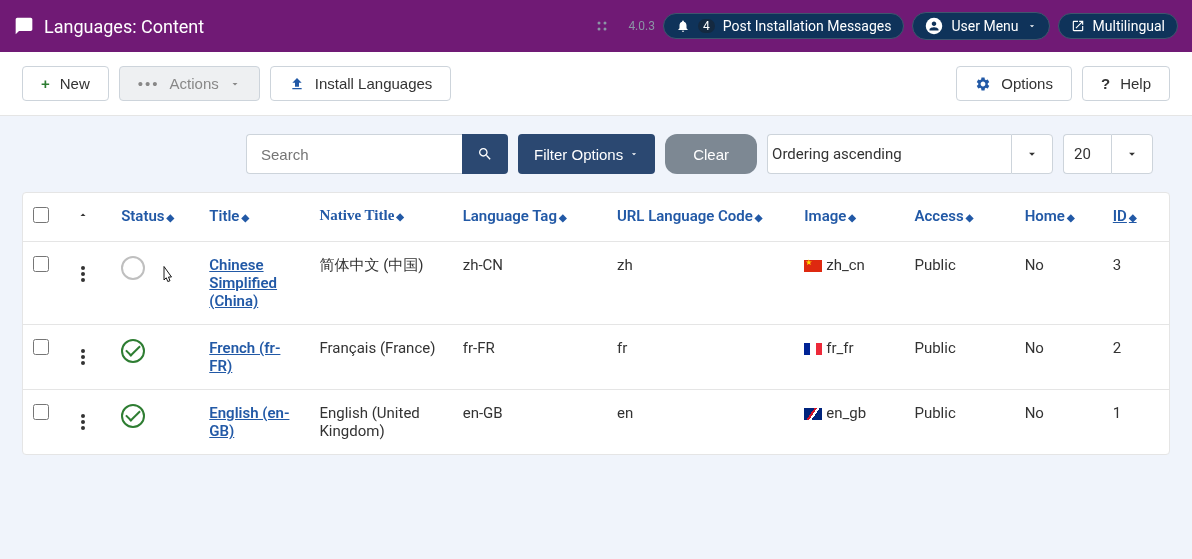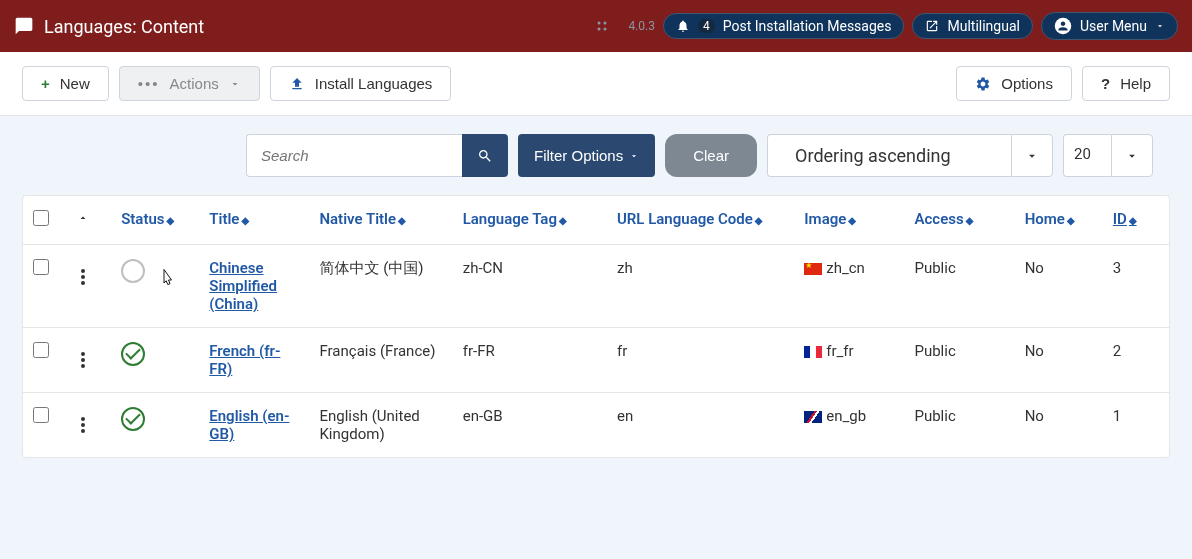--- a/index.html
+++ b/index.html
@@ -1,39 +1,39 @@
 <!DOCTYPE html>
 <html><head>
 <meta charset="utf-8">
 <style>
 * { box-sizing: border-box; margin: 0; padding: 0; }
 body { font-family: -apple-system, BlinkMacSystemFont, "Segoe UI", Roboto, Arial, sans-serif; background: #f0f4fb; color: #333; font-size: 14px; }
 
-.topbar { background: #7f1d1d; color: #fff; height: 52px; display: flex; align-items: center; padding: 0 14px; }
+.topbar { background: #701a75; color: #fff; height: 52px; display: flex; align-items: center; padding: 0 14px; }
 .topbar-title { display: flex; align-items: center; gap: 10px; font-size: 18px; }
 .topbar-spacer { flex: 1; }
 .topbar-items { display: flex; align-items: center; gap: 8px; }
 .version-pill { color: #8b95a5; font-size: 12px; display: flex; align-items: center; gap: 20px; }
 .pill { background: #0f335a; border: 1px solid #3f566e; border-radius: 20px; padding: 4px 12px; display: flex; align-items: center; gap: 8px; color: #fff; font-size: 14px; cursor: pointer; }
 .pill .badge { background: #142940; border-radius: 10px; padding: 0 5px; font-size: 12px; }
 
 .toolbar { background: #fff; border-bottom: 1px solid #e5e5e5; padding: 14px 22px; display: flex; gap: 10px; align-items: center; }
 .btn { background: #fff; border: 1px solid #cdd4db; border-radius: 4px; padding: 8px 18px; font-size: 15px; display: inline-flex; align-items: center; gap: 10px; cursor: pointer; color: #333; }
 .btn-disabled { background: #eef0f2; color: #888; }
 .toolbar-spacer { flex: 1; }
 
 .content { padding: 18px 22px 22px; }
 .filterbar { display: flex; gap: 10px; justify-content: flex-start; padding-left: 224px; }
 .search-wrap { display: flex; }
-.search-input { width: 216px; border: 1px solid #cdd4db; border-right: none; border-radius: 4px 0 0 4px; padding: 10px 14px; font-size: 15px; font-style: italic; }
+.search-input { width: 216px; border: 1px solid #cdd4db; border-right: none; border-radius: 4px 0 0 4px; padding: 10px 14px; font-size: 15px; }
 .search-btn { background: #2b4871; color: #fff; border: none; border-radius: 0 4px 4px 0; width: 46px; cursor: pointer; display: flex; align-items: center; justify-content: center; }
 .filter-opts { background: #2b4871; color: #fff; border: none; border-radius: 4px; padding: 10px 16px; font-size: 15px; cursor: pointer; display: flex; align-items: center; gap: 6px; }
 .clear-btn { background: #7d8893; color: #fff; border: none; border-radius: 12px; padding: 10px 28px; font-size: 15px; cursor: pointer; }
 .order-wrap { display: flex; }
-.order-select { width: 244px; border: 1px solid #cdd4db; border-right: none; border-radius: 4px 0 0 4px; padding: 10px 27px; font-size: 18px; background: #fff; }
+.order-select { width: 244px; border: 1px solid #cdd4db; border-right: none; border-radius: 4px 0 0 4px; padding: 10px 4px; font-size: 15px; background: #fff; }
 .order-caret { width: 42px; border: 1px solid #cdd4db; border-radius: 0 4px 4px 0; display: flex; align-items: center; justify-content: center; background: #fff; cursor: pointer; }
 .limit-select { width: 48px; border: 1px solid #cdd4db; border-right: none; border-radius: 4px 0 0 4px; padding: 10px 10px; font-size: 15px; background: #fff; }
 
 .table-card { background: #fff; border: 1px solid #e5e5e5; border-radius: 4px; margin-top: 18px; }
 .lang-table { width: 100%; border-collapse: collapse; }
 .lang-table th, .lang-table td { padding: 14px 10px; text-align: left; vertical-align: top; font-size: 15px; }
 .lang-table thead th { color: #2259a6; font-weight: 600; border-bottom: 1px solid #e5e5e5; cursor: pointer; }
 .lang-table thead th.plain { color: #333; cursor: default; }
 .lang-table tbody tr { border-top: 1px solid #e5e5e5; }
 .sort-caret { font-size: 10px; margin-left: 2px; color: #2259a6; }
@@ -85,34 +85,34 @@
       <span>4.0.3</span>
     </div>
     <div class="pill">
       <svg width="14" height="14" viewBox="0 0 24 24" fill="#fff">
           <path d="M12 22c1.1 0 2-.9 2-2h-4c0 1.1.9 2 2 2zm6-6v-5c0-3.07-1.64-5.64-4.5-6.32V4c0-.83-.67-1.5-1.5-1.5s-1.5.67-1.5 1.5v.68C7.63 5.36 6 7.92 6 11v5l-2 2v1h16v-1l-2-2z"></path>
         </svg>
       <span class="badge">4</span>
       <span>Post Installation Messages</span>
     </div>
     <div class="pill">
-      <svg width="14" height="14" viewBox="0 0 24 24" fill="#fff">
-          <path d="M19 19H5V5h7V3H5c-1.11 0-2 .9-2 2v14c0 1.1.89 2 2 2h14c1.1 0 2-.9 2-2v-7h-2v7zM14 3v2h3.59l-9.83 9.83 1.41 1.41L19 6.41V10h2V3h-7z"></path>
-        </svg>
-      <span>Multilingual</span>
-    </div>
-    <div class="pill">
       <svg width="18" height="18" viewBox="0 0 24 24" fill="#fff">
           <circle cx="12" cy="12" r="11" fill="#fff"></circle>
           <path fill="#0f335a" d="M12 12c1.66 0 3-1.34 3-3s-1.34-3-3-3-3 1.34-3 3 1.34 3 3 3zm0 1.5c-2 0-6 1-6 3V18h12v-1.5c0-2-4-3-6-3z"></path>
         </svg>
       <span>User Menu</span>
       <svg width="10" height="10" viewBox="0 0 24 24" fill="#fff">
           <path d="M7 10l5 5 5-5z"></path>
         </svg>
+    </div>
+    <div class="pill">
+      <svg width="14" height="14" viewBox="0 0 24 24" fill="#fff">
+          <path d="M19 19H5V5h7V3H5c-1.11 0-2 .9-2 2v14c0 1.1.89 2 2 2h14c1.1 0 2-.9 2-2v-7h-2v7zM14 3v2h3.59l-9.83 9.83 1.41 1.41L19 6.41V10h2V3h-7z"></path>
+        </svg>
+      <span>Multilingual</span>
     </div>
   </div>
 </div>
 
 <div class="toolbar">
   <button class="btn">
     <span class="icon-plus">+</span>
     <span>New</span>
   </button>
   <button class="btn btn-disabled">
@@ -181,21 +181,21 @@
       <thead>
         <tr>
           <th class="plain" style="width:40px;"><input type="checkbox" class="cb" style=""></th>
           <th class="plain" style="width:40px;">
             <svg width="12" height="12" viewBox="0 0 24 24" fill="#333">
                 <path d="M7 14l5-5 5 5z"></path>
               </svg>
           </th>
           <th style="width:80px;"><span>Status</span><span class="sort-caret">◆</span></th>
           <th style="width:100px;"><span>Title</span><span class="sort-caret">◆</span></th>
-          <th style="width:130px;"><span>Native Title</span><span class="sort-caret">◆</span></th>
+          <th style="width:130px;font-family:Liberation Serif, serif;"><span>Native Title</span><span class="sort-caret">◆</span></th>
           <th class="center" style="width:140px;"><span>Language Tag</span><span class="sort-caret">◆</span></th>
           <th class="center" style="width:170px;"><span>URL Language Code</span><span class="sort-caret">◆</span></th>
           <th class="center" style="width:100px;"><span>Image</span><span class="sort-caret">◆</span></th>
           <th class="center" style="width:100px;"><span>Access</span><span class="sort-caret">◆</span></th>
           <th class="center" style="width:80px;"><span>Home</span><span class="sort-caret">◆</span></th>
           <th class="center" style="width:60px;text-decoration:underline;"><span>ID</span><span class="sort-caret">◆</span></th>
         </tr>
       </thead>
       <tbody id="table-body">
           <tr>

